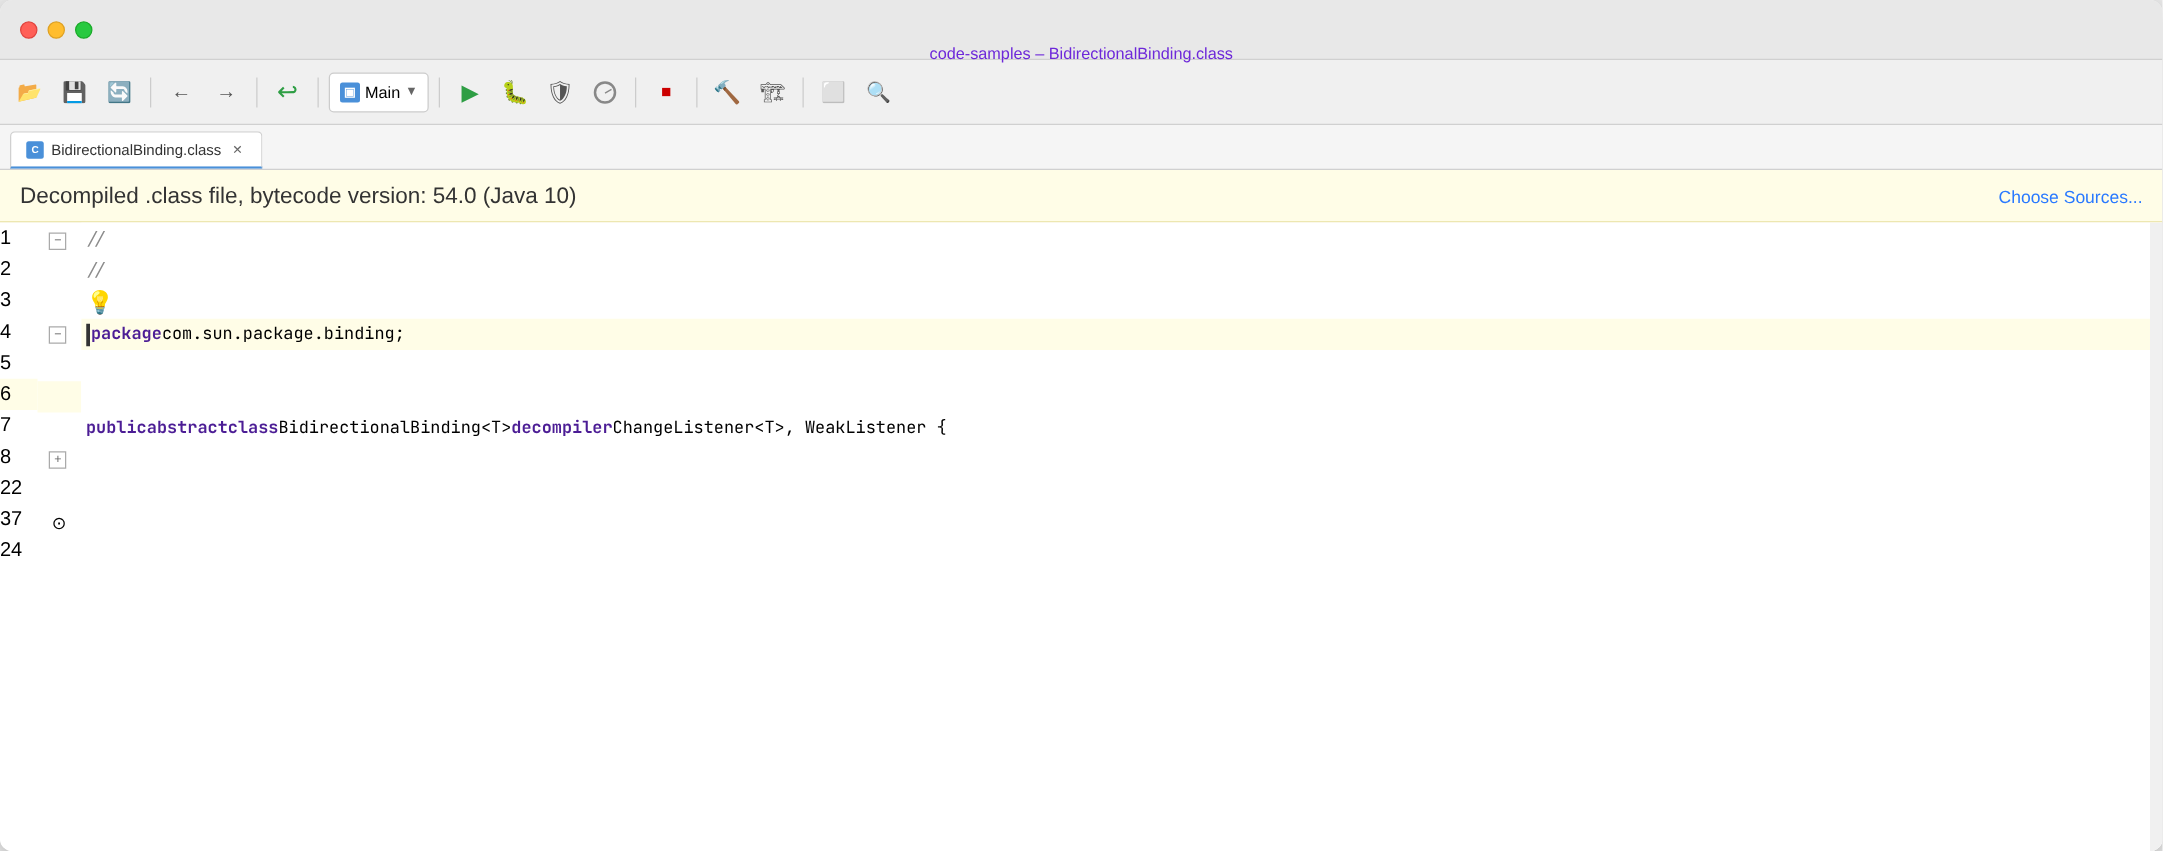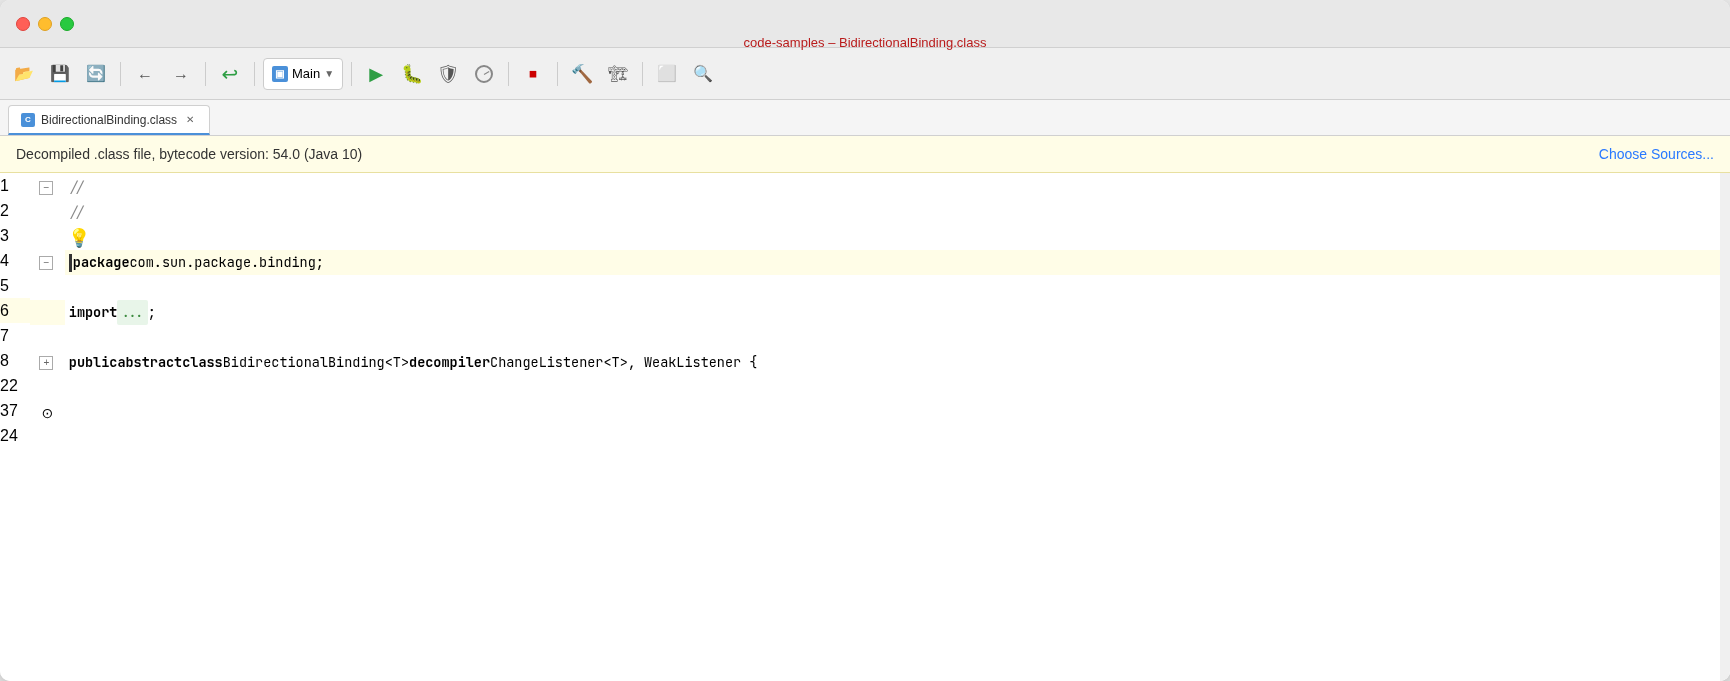--- a/index.html
+++ b/index.html
@@ -47,21 +47,21 @@
     }
     .tl-close { background: #ff5f57; border: 1px solid #e0443e; }
     .tl-minimize { background: #ffbd2e; border: 1px solid #dea123; }
     .tl-maximize { background: #28c940; border: 1px solid #1aab29; }
 
     .title-text {
       position: absolute;
       left: 50%;
       transform: translateX(-50%);
       font-size: 13px;
-      color: #b91c1c;
+      color: #6d28d9;
       font-weight: 500;
       margin-top: 38px;
     }
 
     
     .toolbar {
       background: #f0f0f0;
       height: 52px;
       display: flex;
       align-items: center;
@@ -167,21 +167,21 @@
     .info-banner {
       background: #fffde7;
       padding: 10px 16px;
       display: flex;
       align-items: center;
       justify-content: space-between;
       border-bottom: 1px solid #e8e0a0;
       flex-shrink: 0;
     }
     .info-banner-text {
-      font-size: 14px;
+      font-size: 18px;
       color: #333;
       font-weight: 500;
     }
     .choose-sources-link {
       font-size: 14px;
       color: #2979ff;
       cursor: pointer;
       text-decoration: none;
     }
 
@@ -227,21 +227,21 @@
       font-size: 10px;
       line-height: 12px;
       text-align: center;
       cursor: pointer;
       color: #666;
       margin-right: 2px;
       vertical-align: middle;
     }
 
     
-    .kw { color: #000000; font-weight: bold; }
+    .kw { color: #4c1d95; font-weight: bold; }
     .comment { color: #8c8c8c; font-style: italic; }
     .ellipsis { color: #3d8b40; background: #e8f5e9; padding: 0 3px; border-radius: 2px; }
 
     .lightbulb {
       font-size: 18px;
       margin-right: 4px;
     }
 
     
     .scrollbar-area {
@@ -401,26 +401,20 @@
       </div>
 
       <div class="code-line highlighted">
         <span style="display:inline-block; width:3px; height:18px; background:#333; vertical-align:middle; margin-right:1px;"></span>
           <span class="kw">package</span>
           <span> com.sun.package.binding;</span>
       </div>
 
       <div class="code-line">&nbsp;</div>
 
-      <div class="code-line">
-        <span class="kw">import</span>
-        <span> </span>
-        <span class="ellipsis">...</span>
-        <span>;</span>
-      </div>
 
       <div class="code-line">&nbsp;</div>
 
       <div class="code-line">
         <span class="kw">public</span>
         <span> </span>
         <span class="kw">abstract</span>
         <span> </span>
         <span class="kw">class</span>
         <span> BidirectionalBinding&lt;T&gt; </span>

